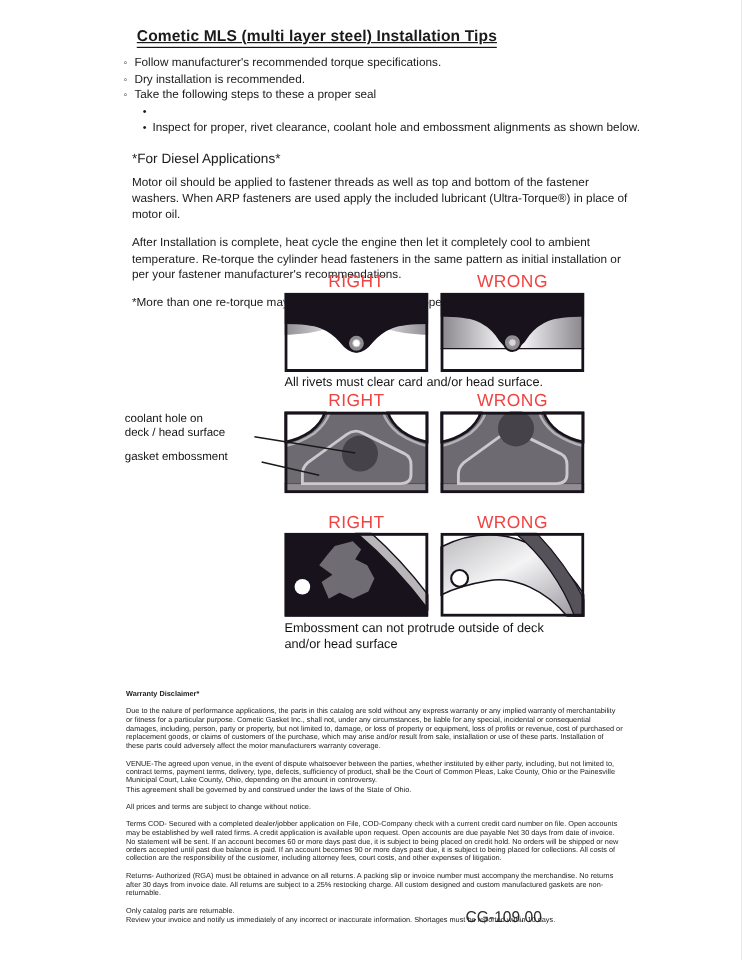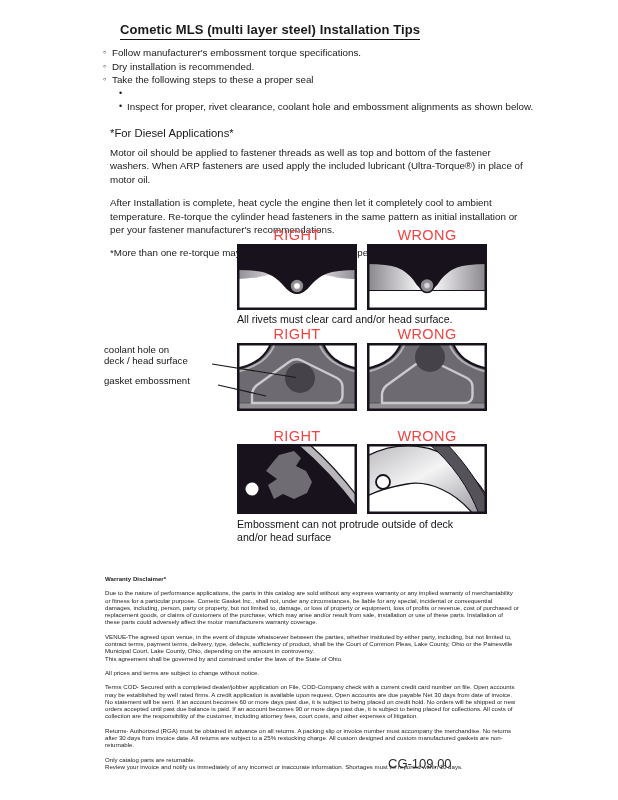--- a/index.html
+++ b/index.html
@@ -5,23 +5,24 @@
   html,body{margin:0;padding:0;background:#d8d8d8;}
   #page{
     position:relative;width:618px;height:800px;margin:0 auto;
     background:#ffffff;overflow:hidden;
     font-family:"Liberation Sans","DejaVu Sans",sans-serif;
     color:#1a1a1a;
   }
   
   .textcol{position:absolute;left:103px;top:20px;width:432px;}
   .title{
-    font-size:13px;font-weight:bold;margin:2px 0 6px 17px;
+    font-size:13px;font-weight:bold;margin:2px 0 6px 11px;
     display:inline-block;border-bottom:1.6px solid #141414;padding-bottom:2px;
     letter-spacing:0.1px;
+    text-decoration:underline;
   }
   .blist{font-size:9.8px;line-height:13.6px;margin-left:0;}
   .brow{display:flex;}
   .bmark{width:9px;flex:0 0 9px;text-align:left;font-size:9px;}
   .brow.sub{margin-left:16px;}
   .brow.sub .bmark{width:8px;flex:0 0 8px;}
   .diesel-h{font-size:11.3px;font-weight:normal;margin:13px 0 7px 7px;}
   .para{font-size:9.8px;line-height:13.4px;margin:0 8px 10px 7px;width:418px;}
   
   .fig-label{
@@ -43,21 +44,21 @@
 </head>
 <body>
 
 <div id="page">
 
   <div class="textcol">
     <h1 class="title">Cometic MLS (multi layer steel) Installation Tips</h1>
     <div class="blist">
       <div class="brow">
         <span class="bmark">◦</span>
-        <span class="btext">Follow manufacturer's embossment torque specifications.</span>
+        <span class="btext">Follow manufacturer's recommended torque specifications.</span>
       </div>
       <div class="brow">
         <span class="bmark">◦</span>
         <span class="btext">Dry installation is recommended.</span>
       </div>
       <div class="brow">
         <span class="bmark">◦</span>
         <span class="btext">Take the following steps to these a proper seal</span>
       </div>
       <div class="brow sub">

